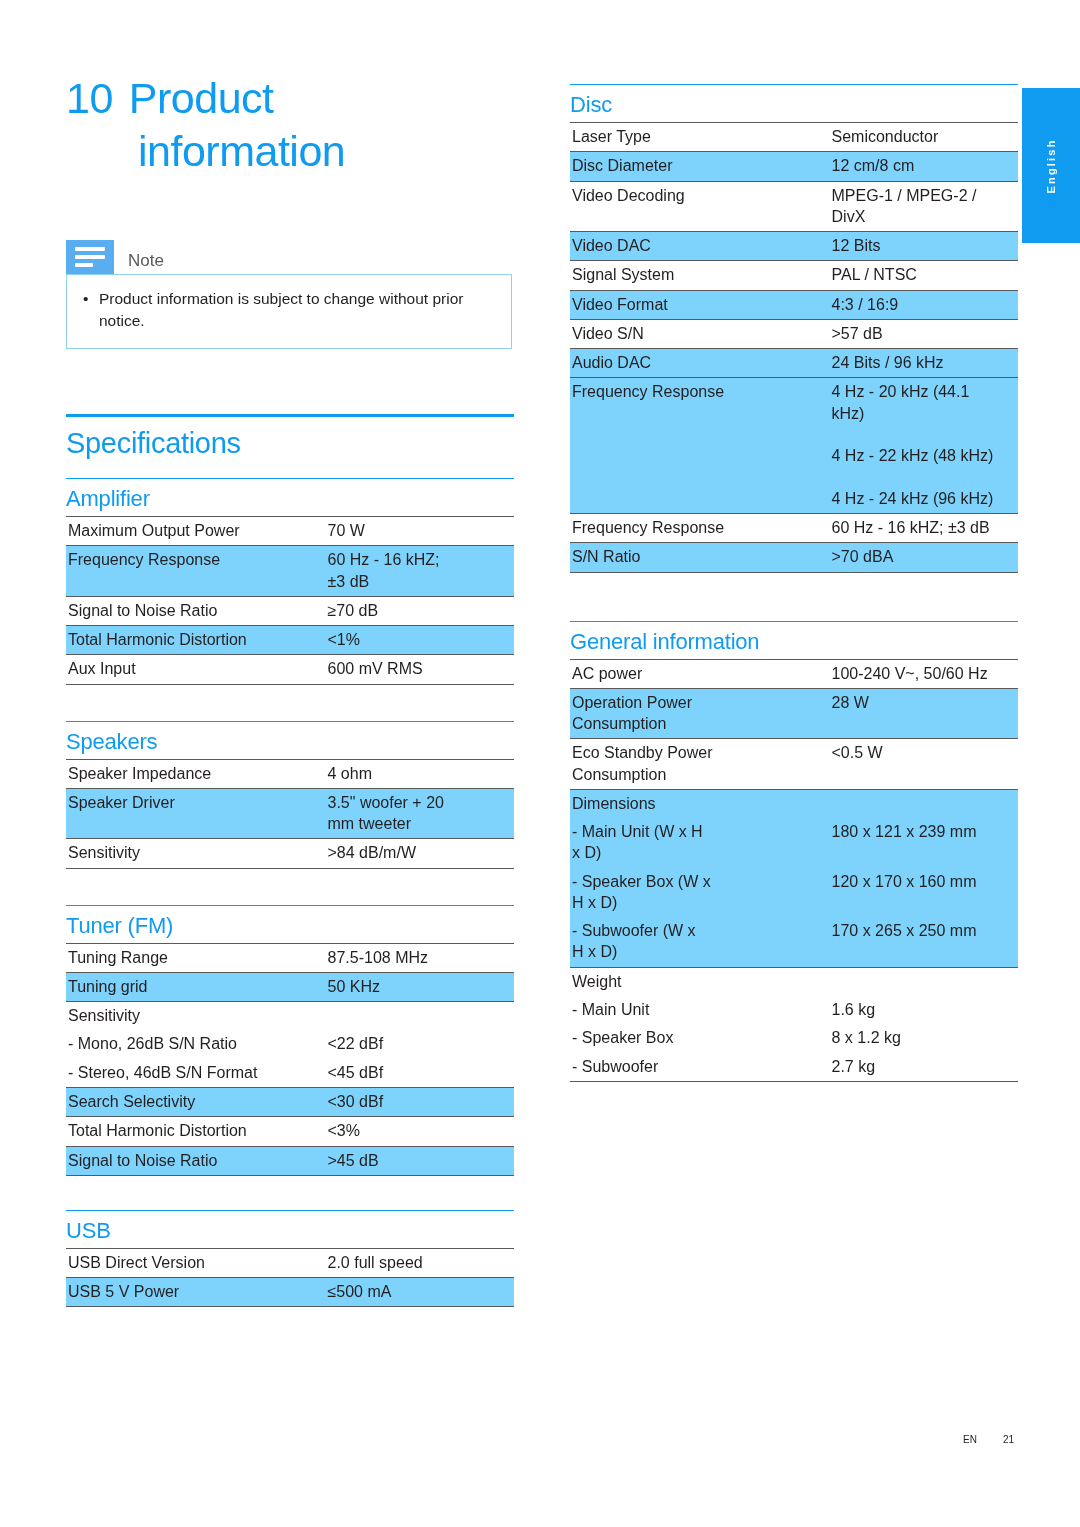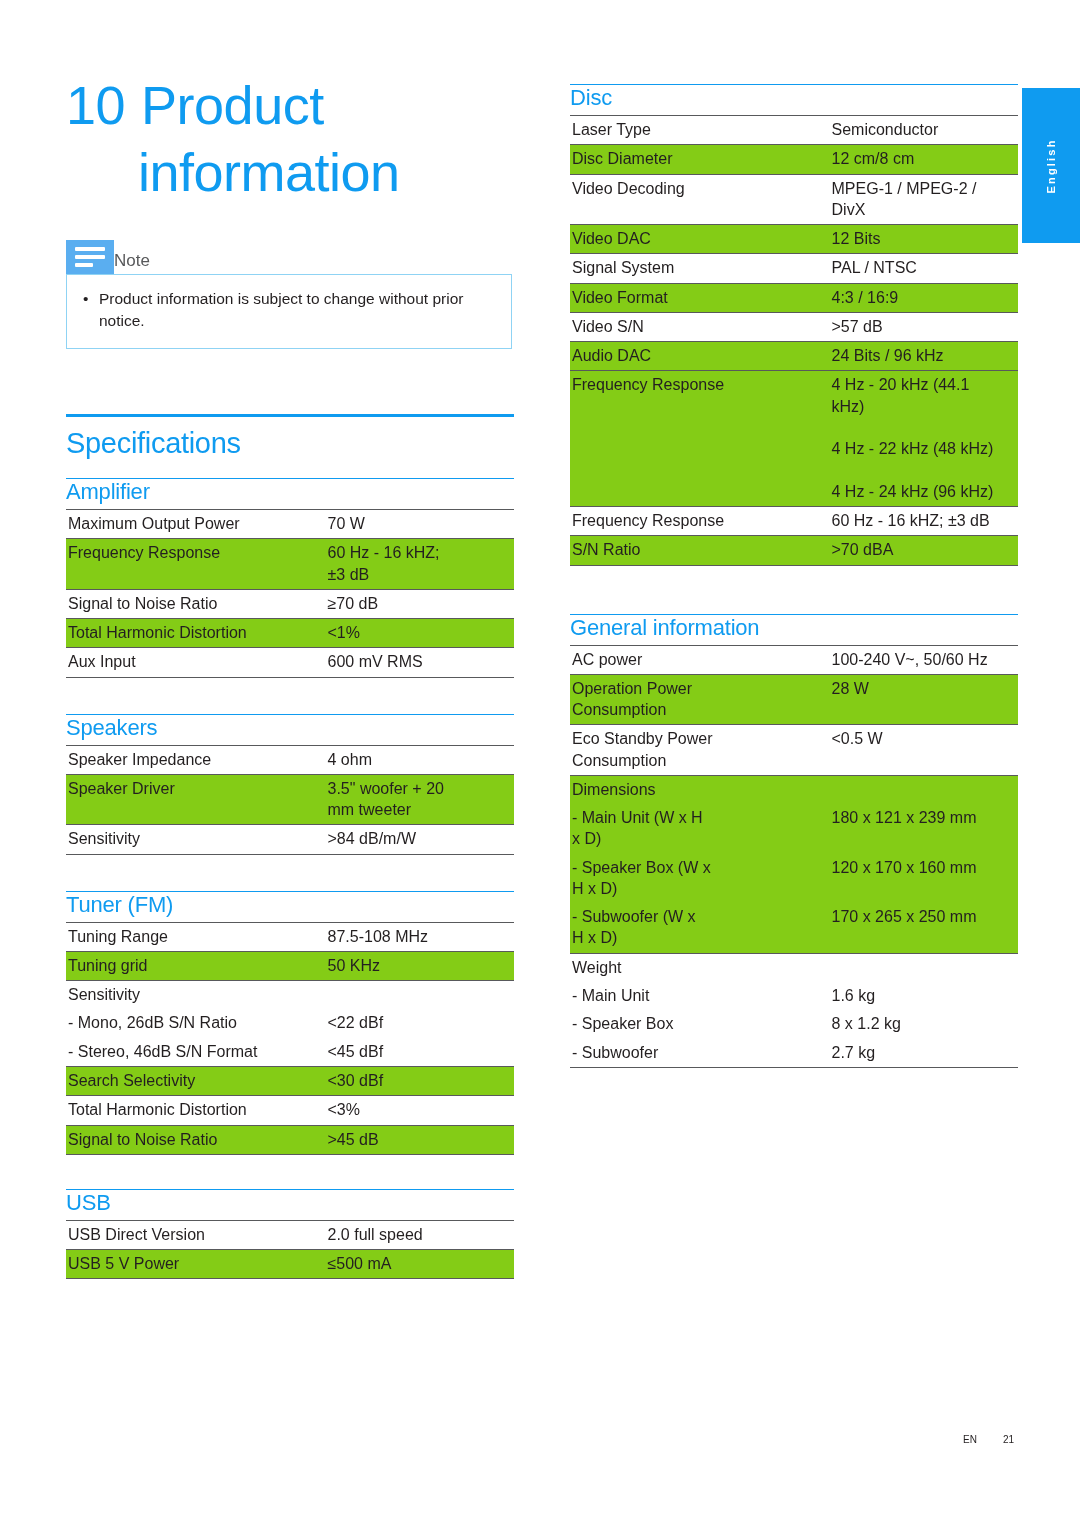--- a/index.html
+++ b/index.html
@@ -52,21 +52,21 @@
   .col-left  { left: 66px; }
   .col-right { left: 570px; }
 
   
   .chapter {
     position: absolute;
     left: 66px;
     top: 72px;
     width: 450px;
     color: #0f9bf0;
-    font-size: 54px;
+    font-size: 43px;
     line-height: 1.24;
     font-weight: normal;
     letter-spacing: -0.5px;
   }
   .chapter .num { margin-right: 16px; }
   .chapter .ttl-2 {
     display: block;
     margin-left: 72px;
   }
 
@@ -99,20 +99,21 @@
     background: #ffffff;
     margin: 2px 0;
     border-radius: 1px;
   }
   .note-icon i:nth-child(1) { width: 30px; }
   .note-icon i:nth-child(2) { width: 30px; }
   .note-icon i:nth-child(3) { width: 18px; }
   .note-title {
     font-size: 17px;
     color: #58595b;
+    margin-left: 14px;
     padding-bottom: 3px;
   }
   .note-body {
     border: 1px solid #8fd3f4;
     border-top: 1px solid #8fd3f4;
     padding: 13px 16px 16px 16px;
     min-height: 52px;
     box-sizing: border-box;
   }
   .note-item {
@@ -138,20 +139,21 @@
     margin: 0;
     color: #0f9bf0;
     font-size: 29px;
     font-weight: normal;
     letter-spacing: -0.3px;
   }
 
   
   .sub {
     border-top: 1.5px solid #0f9bf0;
+    padding-top: 7px;
   }
   .sub h3 {
     margin: 0 0 4px 0;
     color: #0f9bf0;
     font-size: 22px;
     font-weight: normal;
     letter-spacing: -0.2px;
   }
 
   
@@ -166,21 +168,21 @@
     line-height: 1.33;
     padding: 3px 0 4px 2px;
     vertical-align: top;
     border-bottom: 1px solid #58595b;
     color: #231f20;
   }
   table.spec tr:first-child td { border-top: 1.6px solid #58595b; }
   table.spec tr:last-child  td { border-bottom: 1.6px solid #58595b; }
   table.spec td.k { width: 58%; }
   table.spec td.v { width: 42%; }
-  table.spec tr.shade td { background: #84cc16; }
+  table.spec tr.shade td { background: #7dd3fc; }
   table.spec tr.noline td { border-bottom: none; }
   .nowrap-cell { white-space: pre-line; }
 
   
   .blk { margin-bottom: 0; }
 
   
   .footer {
     position: absolute;
     left: 0;

